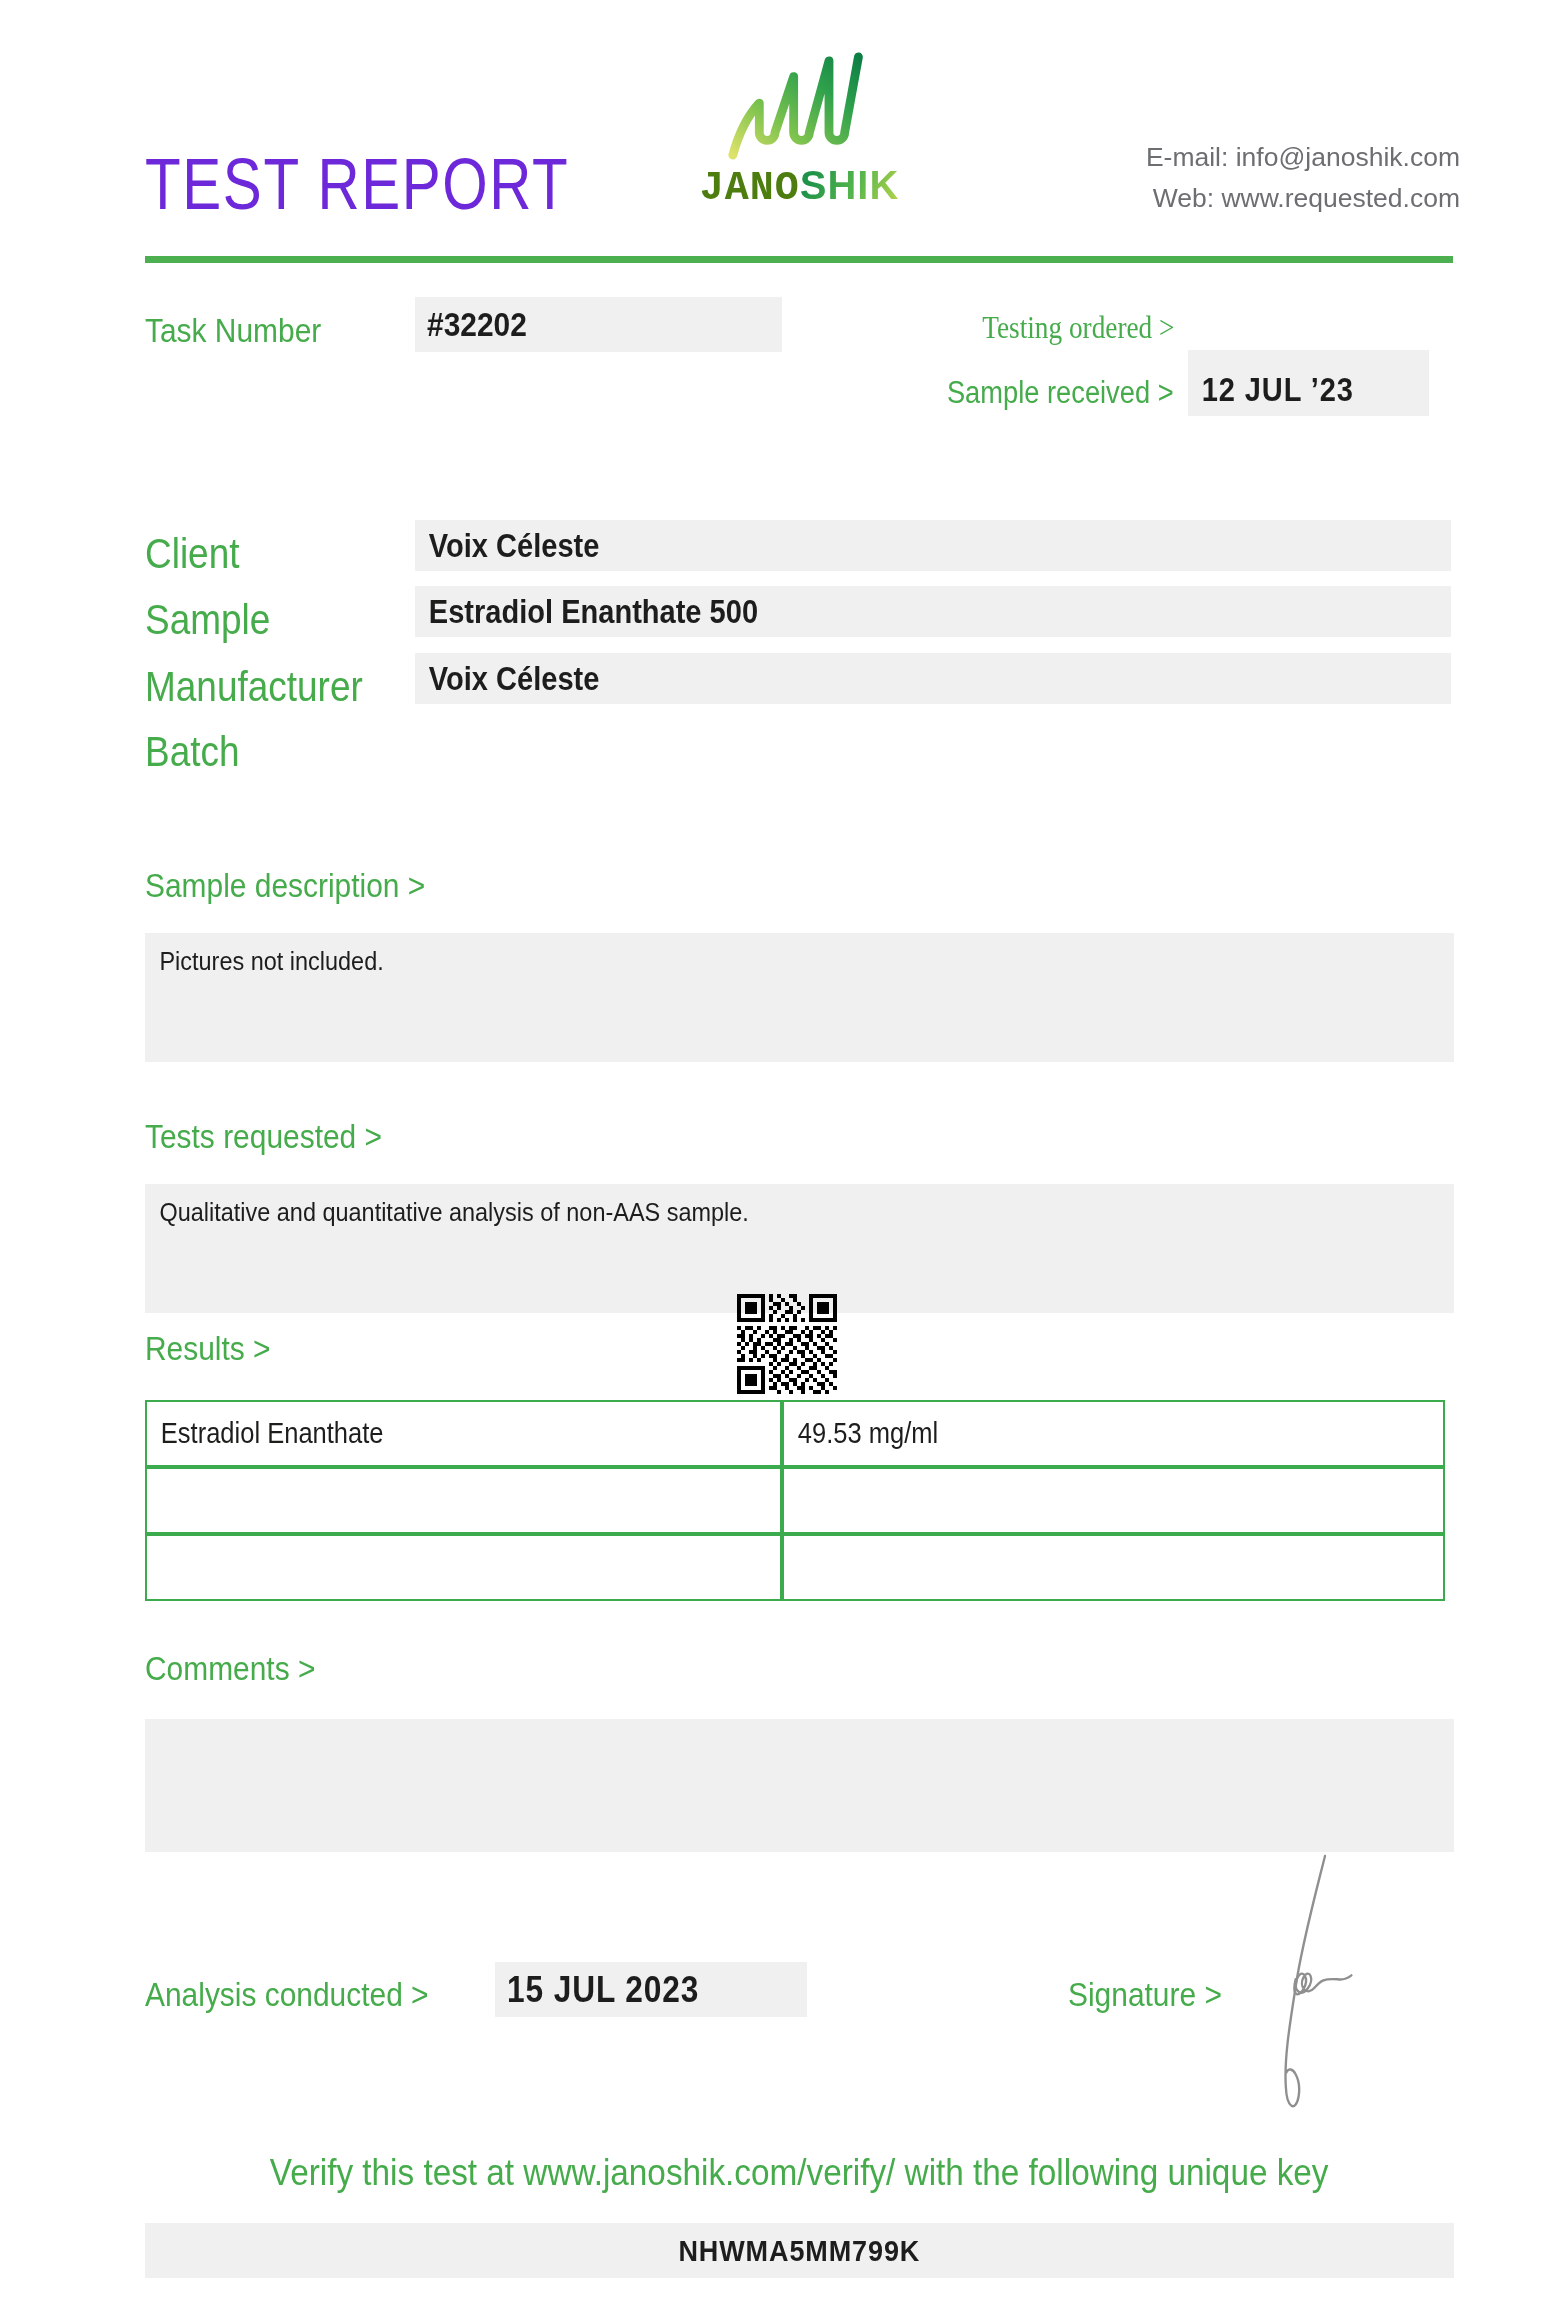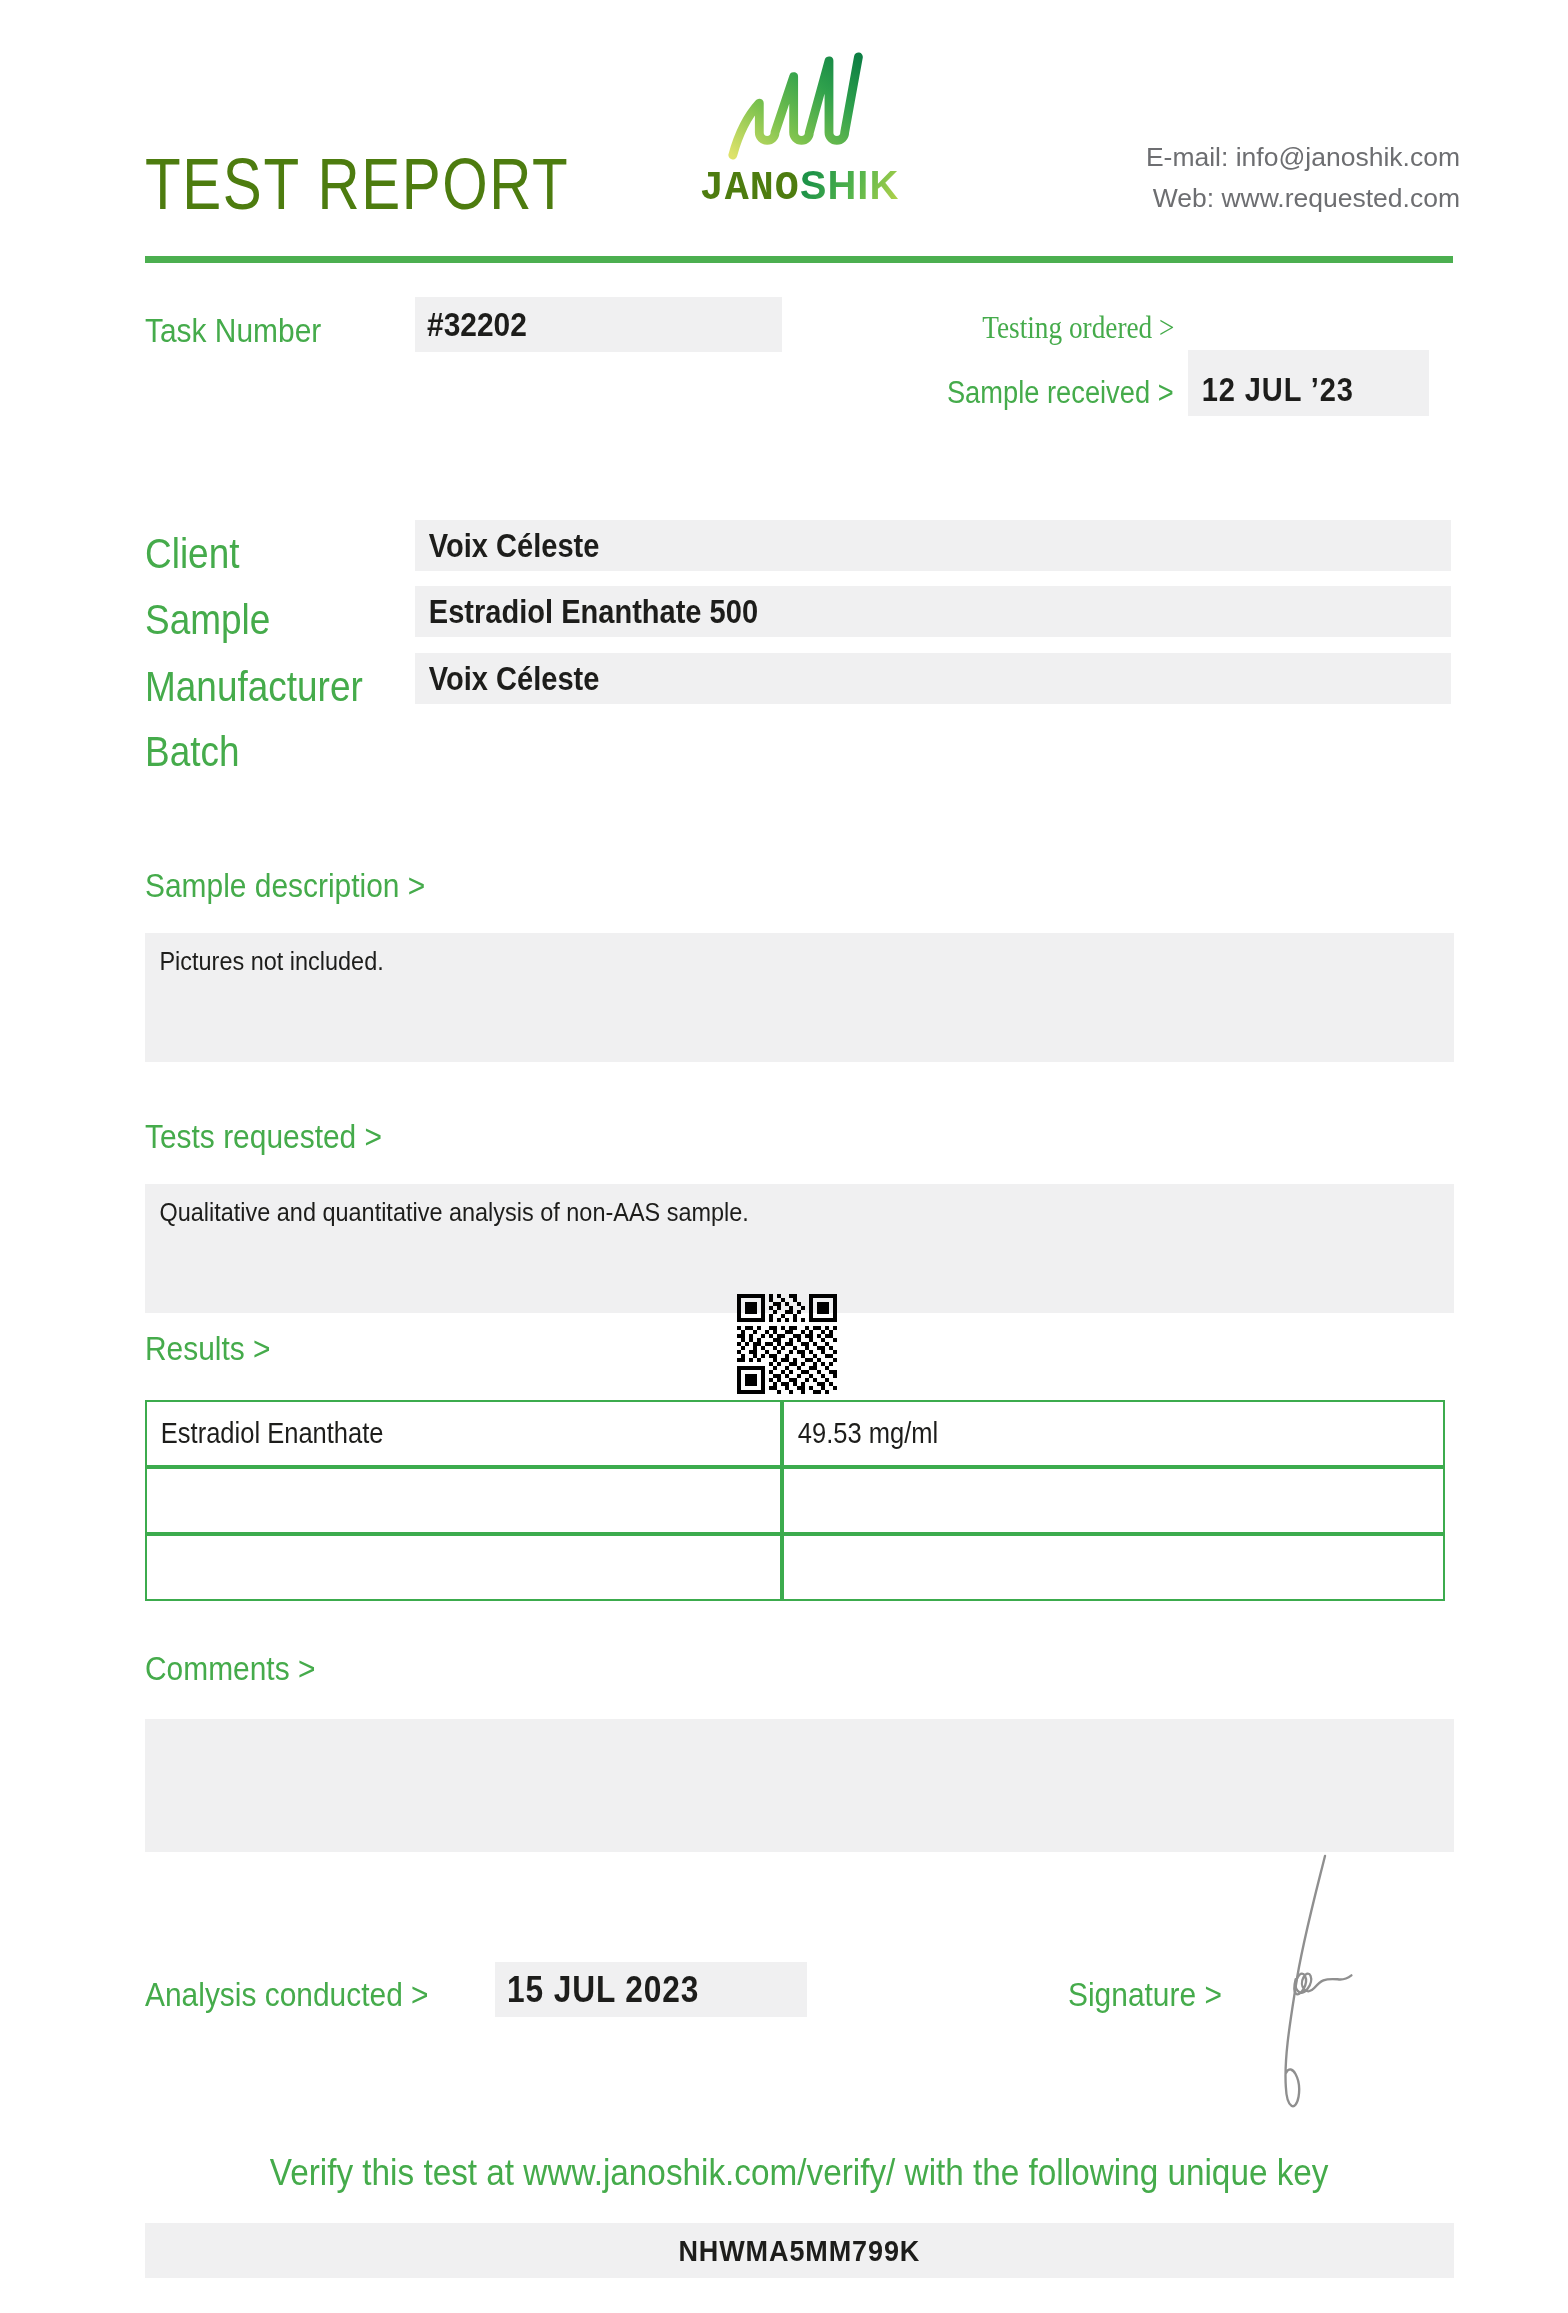--- a/index.html
+++ b/index.html
@@ -8,21 +8,21 @@
     font-family:"Liberation Sans",sans-serif;color:#1d1d1b;
   }
   .abs{position:absolute;}
   .green{color:#45ab4b;}
   .graybox{background:#f0f0f1;}
   .cond-l{display:inline-block;transform:scaleX(.88);transform-origin:left center;}
   .cond-r{display:inline-block;transform:scaleX(.88);transform-origin:right center;}
   .cond-c{display:inline-block;transform:scaleX(.9);transform-origin:center center;}
 
   
-  #title{left:145px;top:147px;font-size:73px;letter-spacing:2px;color:#4d7c0f;line-height:1;}
+  #title{left:145px;top:147px;font-size:73px;letter-spacing:2px;color:#6d28d9;line-height:1;}
   #title .cond-l{transform:scaleX(.8);}
   #logo-icon{left:723px;top:51px;}
   #logo-word{left:667px;top:165px;width:265px;text-align:center;font-size:40px;font-weight:bold;letter-spacing:1px;line-height:1;}
   #logo-word .jano{color:#4d7c0f;font-family:Liberation Mono, monospace;}
   #logo-word .shik{background:linear-gradient(115deg,#1e9348 15%,#55b54c 55%,#b9d44a 100%);-webkit-background-clip:text;background-clip:text;color:transparent;}
   #contact{right:108px;top:137px;text-align:right;font-size:26.5px;color:#6d6e71;line-height:1.55;}
   #rule{left:145px;top:256px;width:1308px;height:6.9px;background:#4caf50;}
 
   
   #task-label{left:145px;top:311px;font-size:34px;}

